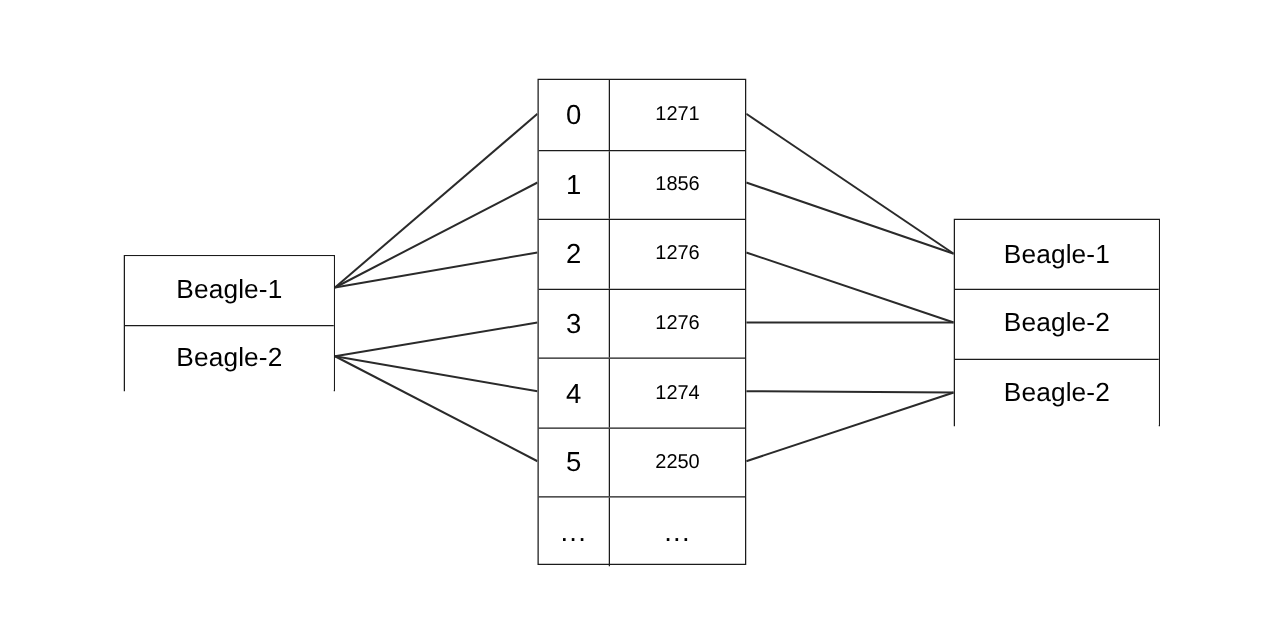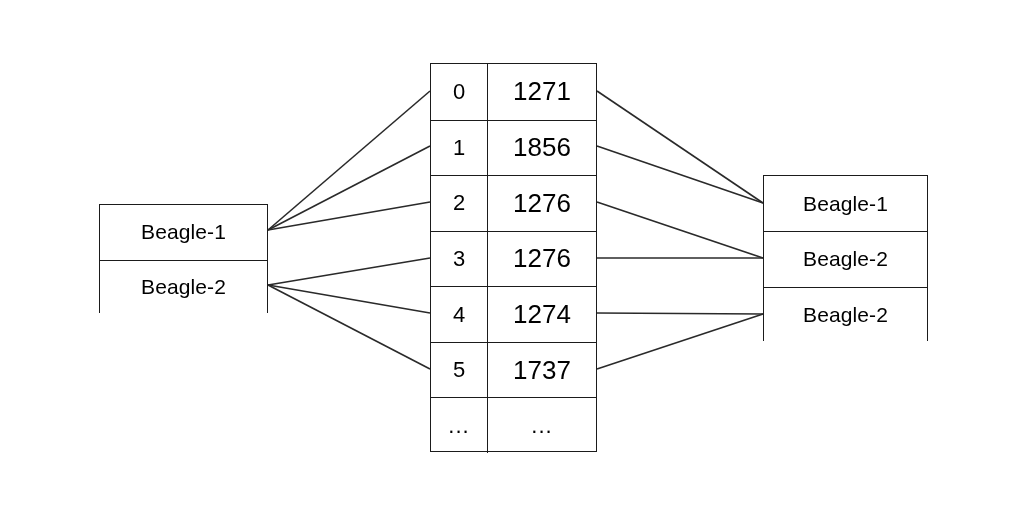--- a/index.html
+++ b/index.html
@@ -102,21 +102,21 @@
     justify-content: center;
     font-size: 22px;
     color: #000;
   }
   #hash-table .val {
     box-sizing: border-box;
     flex: 1;
     display: flex;
     align-items: center;
     justify-content: center;
-    font-size: 26px;
+    font-size: 16px;
     color: #000;
   }
   #hash-table .row.ellipsis .idx,
   #hash-table .row.ellipsis .val {
     font-size: 22px;
     letter-spacing: 1px;
   }
 </style>
 </head>
 <body>
@@ -170,21 +170,21 @@
     <div class="row">
       <div class="idx">3</div>
       <div class="val">1276</div>
     </div>
     <div class="row">
       <div class="idx">4</div>
       <div class="val">1274</div>
     </div>
     <div class="row">
       <div class="idx">5</div>
-      <div class="val">1737</div>
+      <div class="val">2250</div>
     </div>
     <div class="row ellipsis">
       <div class="idx">...</div>
       <div class="val">...</div>
     </div>
   </div>
 
   <div id="right-box" class="box">
     <div class="cell">
       <span>Beagle-1</span>

